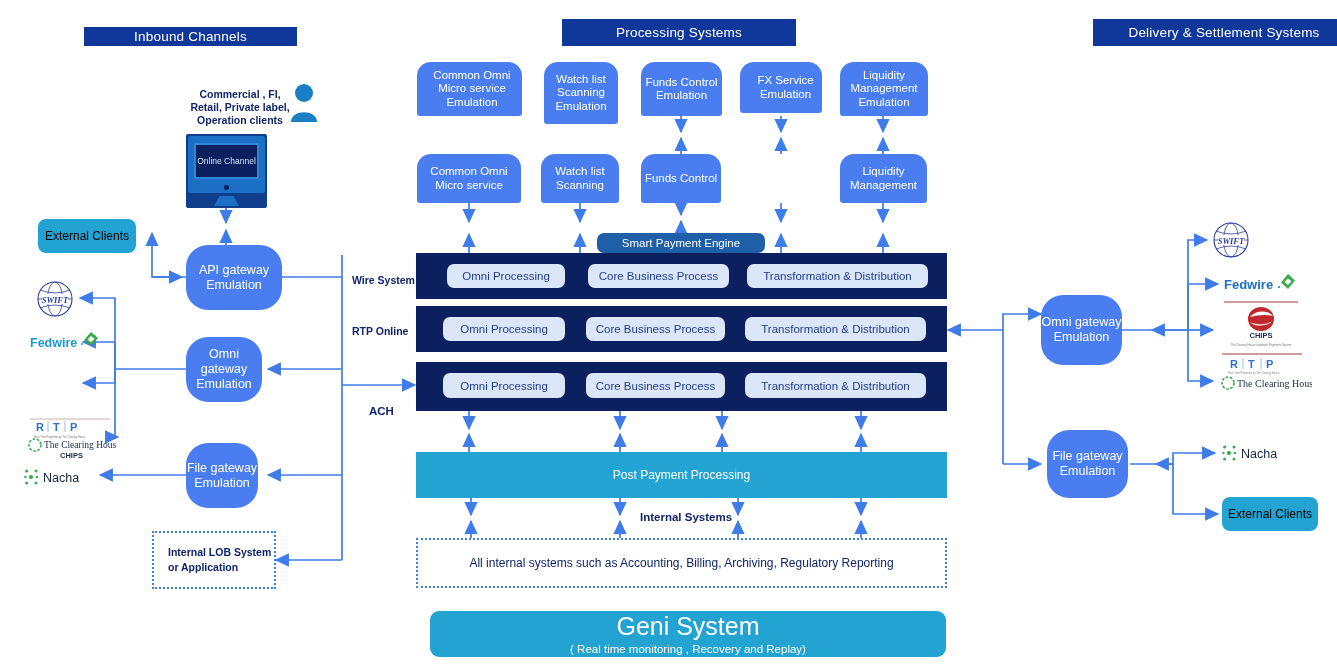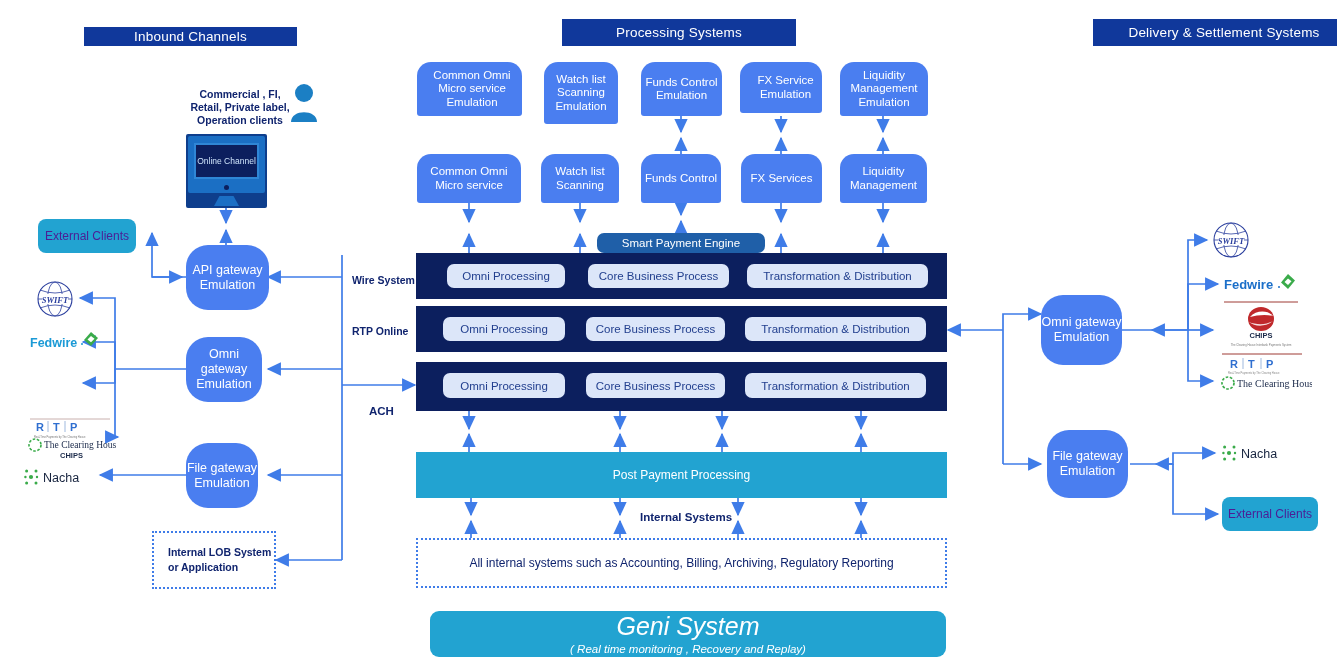--- a/index.html
+++ b/index.html
@@ -25,21 +25,21 @@
   }
   
   .flagbox{
     background:#4a7ef0;color:#ffffff;
     border-radius:14px 14px 3px 3px;
     display:flex;align-items:center;justify-content:center;text-align:center;
     font-size:11.5px;line-height:13.5px;padding:2px 3px;
   }
   
   .teal{
-    background:#22a3d1;color:#4c1d95;border-radius:8px;
+    background:#22a3d1;color:#000000;border-radius:8px;
     display:flex;align-items:center;justify-content:center;text-align:center;
     font-size:12px;line-height:15px;
   }
   
   .band{background:#0c1f5e;}
   .pill{
     background:#dce6f9;color:#23408f;border-radius:7px;
     display:flex;align-items:center;justify-content:center;text-align:center;
     font-size:11.5px;white-space:nowrap;
   }
@@ -195,21 +195,21 @@
       <span>Online Channel</span>
     </div>
     <div class="abs mon-dot" style="left:38px;top:51px;width:5px;height:5px;"></div>
     <div class="abs mon-stand" style="left:28px;top:62px;width:25px;height:10px;clip-path:polygon(22% 0,78% 0,100% 100%,0 100%);"></div>
   </div>
 
   <div class="abs teal" style="left:38px;top:219px;width:98px;height:34px;">
     <span>External Clients</span>
   </div>
 
-  <div class="abs gw" style="left:186px;top:245px;width:83px;height:65px;justify-content:flex-end;">
+  <div class="abs gw" style="left:186px;top:245px;width:96px;height:65px;justify-content:flex-end;">
     <span>API gateway Emulation</span>
   </div>
   <div class="abs gw" style="left:186px;top:337px;width:76px;height:65px;">
     <span>Omni gateway Emulation</span>
   </div>
   <div class="abs gw" style="left:186px;top:443px;width:72px;height:65px;">
     <span>File gateway Emulation</span>
   </div>
 
   <div class="abs dotted left" style="left:152px;top:531px;width:124px;height:58px;">
@@ -295,23 +295,20 @@
 
   <div class="abs flagbox" style="left:417px;top:154px;width:104px;height:49px;">
     <span>Common Omni Micro service</span>
   </div>
   <div class="abs flagbox" style="left:541px;top:154px;width:78px;height:49px;">
     <span>Watch list Scanning</span>
   </div>
   <div class="abs flagbox" style="left:641px;top:154px;width:80px;height:49px;">
     <span>Funds Control</span>
   </div>
-  <div class="abs flagbox" style="left:741px;top:154px;width:81px;height:49px;">
-    <span>FX Services</span>
-  </div>
   <div class="abs flagbox" style="left:840px;top:154px;width:87px;height:49px;">
     <span>Liquidity Management</span>
   </div>
 
   <div class="abs spe" style="left:597px;top:233px;width:168px;height:20px;">
     <span>Smart Payment Engine</span>
   </div>
 
   <div class="abs band" style="left:416px;top:253px;width:531px;height:46px;"></div>
   <div class="abs pill" style="left:447px;top:264px;width:118px;height:24px;">
@@ -351,21 +348,21 @@
   </div>
 
   <div class="abs lbl" style="left:640px;top:511px;font-size:11.5px;">
     <span>Internal  Systems</span>
   </div>
 
   <div class="abs dotted" style="left:416px;top:538px;width:531px;height:50px;">
     <span>All internal systems such as Accounting, Billing, Archiving, Regulatory Reporting</span>
   </div>
 
-  <div class="abs geni" style="left:430px;top:611px;width:516px;height:46px;font-style:italic;">
+  <div class="abs geni" style="left:430px;top:611px;width:516px;height:46px;">
     <div class="g1">Geni System</div>
     <div class="g2">( Real time monitoring , Recovery and Replay)</div>
   </div>
 
   <div class="abs gw" style="left:1041px;top:295px;width:81px;height:70px;">
     <span>Omni gateway Emulation</span>
   </div>
   <div class="abs gw" style="left:1047px;top:430px;width:81px;height:68px;">
     <span>File gateway Emulation</span>
   </div>

